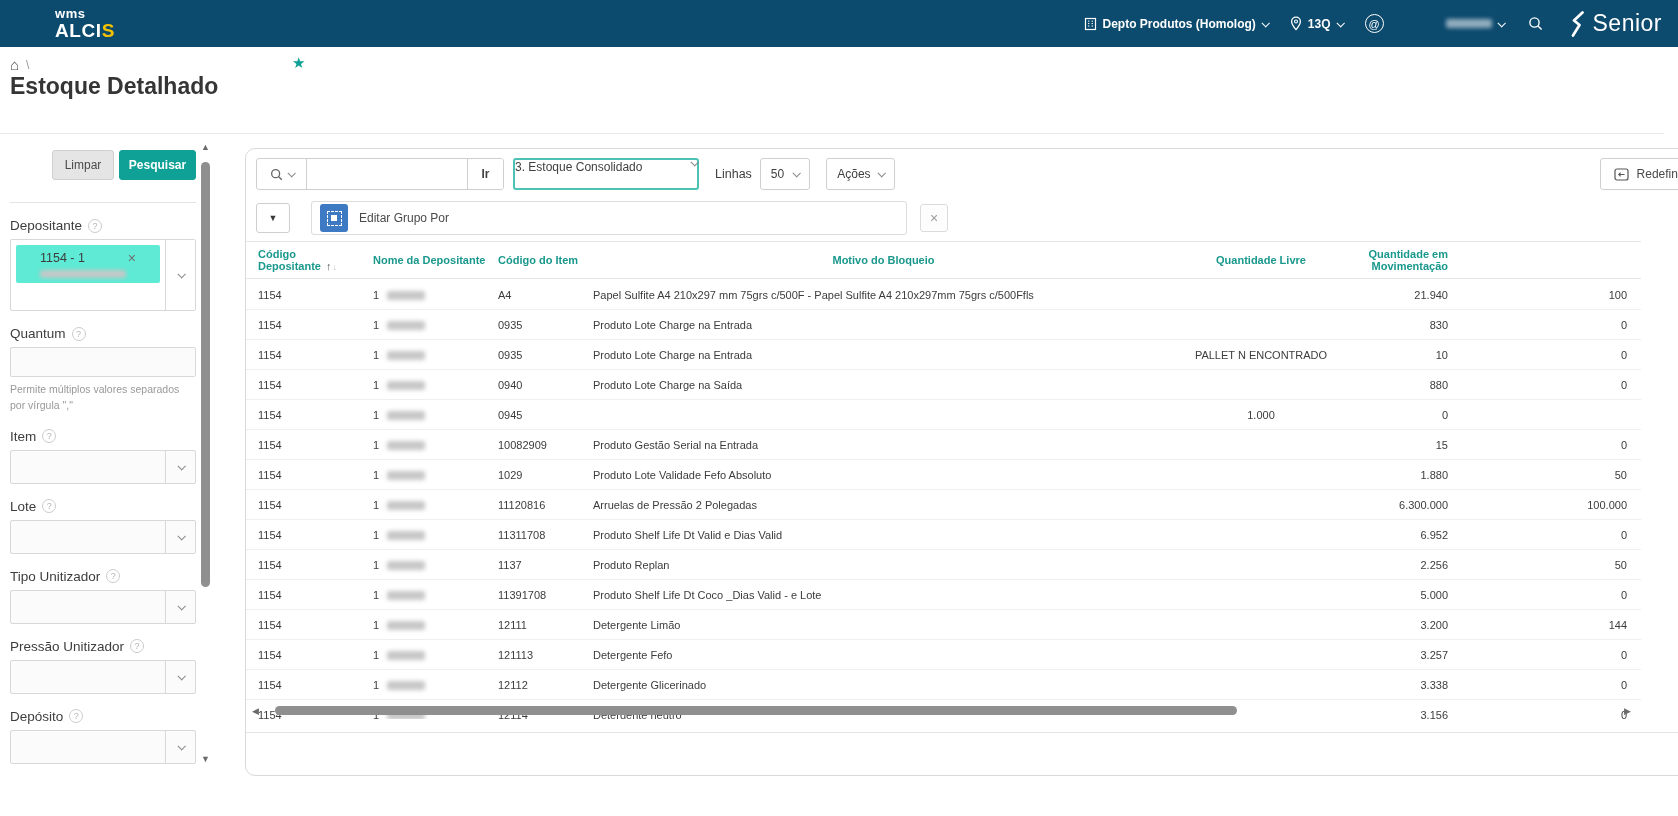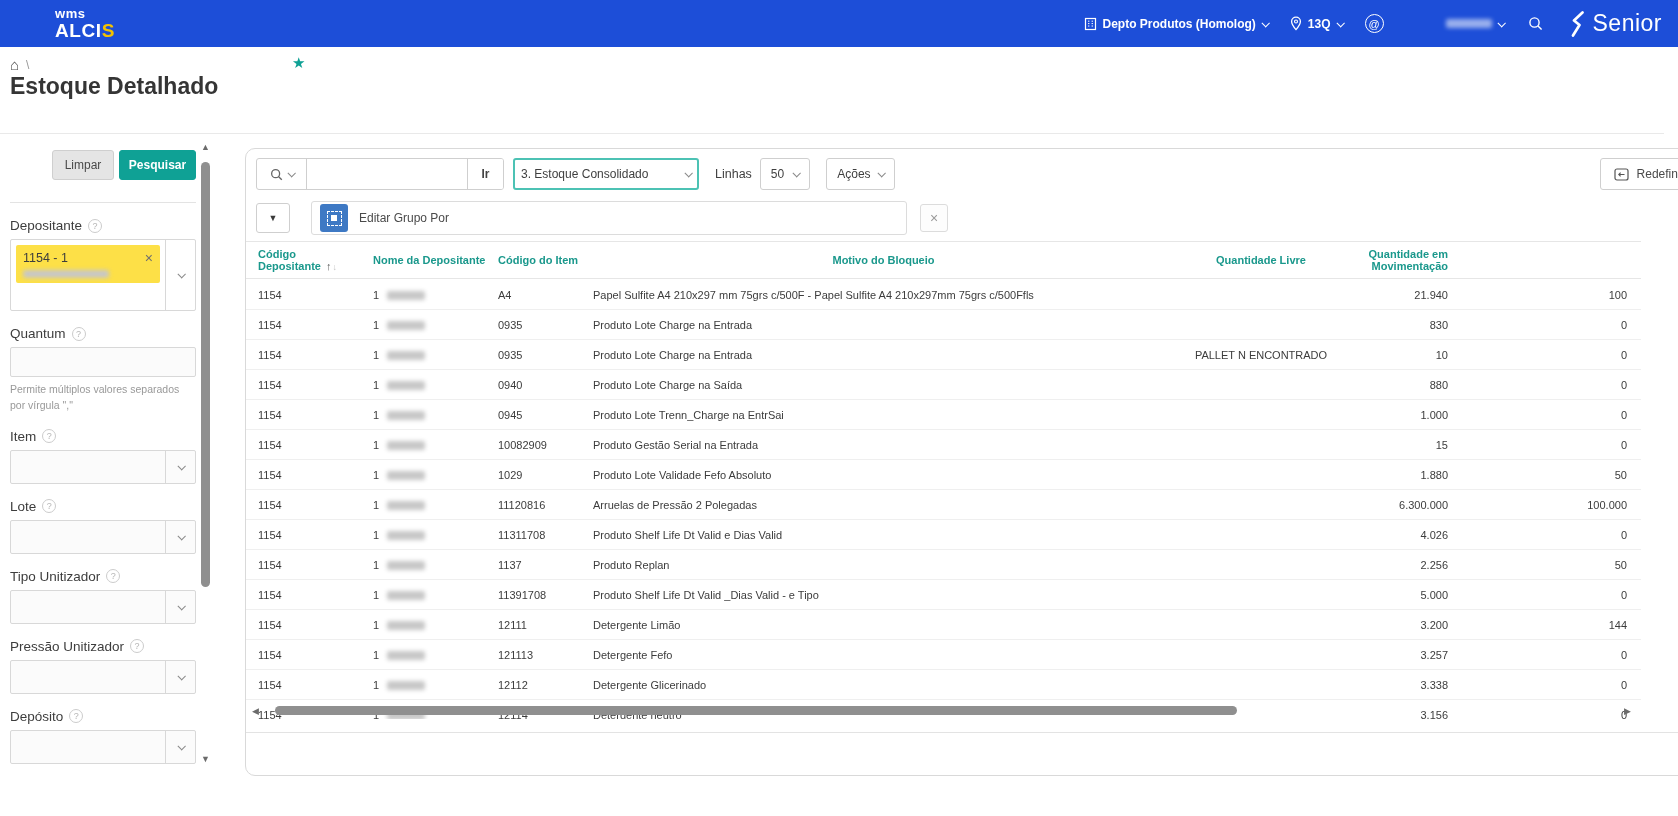--- a/index.html
+++ b/index.html
@@ -1,19 +1,19 @@
 <!DOCTYPE html>
 <html><head>
 <meta charset="utf-8">
 <style>
   *{box-sizing:border-box;margin:0;padding:0}
   html,body{width:1678px;height:816px;overflow:hidden;background:#fff;
     font-family:"Liberation Sans",sans-serif;color:#3c3c3c}
   
-  .topbar{position:absolute;left:0;top:0;width:1678px;height:47px;background:#1d4ed8;
+  .topbar{position:absolute;left:0;top:0;width:1678px;height:47px;background:#0c4a6e;
     display:flex;align-items:center;color:#fff}
   .logo{margin-left:55px;line-height:1;cursor:default}
   .logo .wms{font-size:13px;font-weight:700;letter-spacing:.6px;display:block}
   .logo .row2{font-size:19px;font-weight:700;letter-spacing:.6px;display:block;margin-top:1px}
   .logo .s{color:#f3c200}
   .tb-right{margin-left:auto;display:flex;align-items:center;margin-right:16px}
   .tb-item{display:flex;align-items:center;gap:6px;font-size:12px;font-weight:600;cursor:pointer}
   .chev{width:6px;height:6px;border-right:1.4px solid currentColor;border-bottom:1.4px solid currentColor;
     display:inline-block;transform:rotate(45deg) translateY(-1px)}
   .chev.gray{color:#8a8a8a}
@@ -44,21 +44,21 @@
   .help{width:14px;height:14px;border:1px solid #ccc;border-radius:50%;color:#b5b5b5;font-size:9px;
     display:inline-flex;align-items:center;justify-content:center;cursor:pointer;flex:none}
   .fsel{display:flex;border:1px solid #d8d8d8;background:#fbfbfb;height:34px;border-radius:2px;
     margin-top:6px;cursor:pointer}
   .fsel .val{flex:1}
   .fsel .dd{width:30px;border-left:1px solid #d8d8d8;display:flex;align-items:center;
     justify-content:center;color:#8a8a8a}
   .multi{height:72px;border:1px solid #d8d8d8;background:#fff;border-radius:2px;margin-top:6px;
     display:flex}
   .multi .chiparea{flex:1;padding:5px}
-  .chip{background:#fde047;border-radius:2px;padding:5px 7px;font-size:12.5px;color:#3d3d3d;
+  .chip{background:#5eead4;border-radius:2px;padding:5px 24px;font-size:12.5px;color:#3d3d3d;
     display:flex;flex-wrap:wrap;align-items:center;gap:4px 8px;cursor:default}
   .chip .x{margin-left:auto;color:#6f6f6f;font-size:14px;cursor:pointer}
   .chip .sm2{width:86px;height:8px}
   .multi .dd{width:30px;border-left:1px solid #d8d8d8;display:flex;align-items:center;
     justify-content:center;color:#8a8a8a;cursor:pointer}
   .finput{height:30px;border:1px solid #d8d8d8;background:#fbfbfb;border-radius:2px;margin-top:6px;
     width:100%;font-family:inherit;font-size:12px;padding:0 8px}
   .helper{font-size:10.5px;color:#999;line-height:1.5;margin-top:5px}
   
   .sscroll{position:absolute;right:2px;top:2px;width:13px;height:622px}
@@ -72,21 +72,21 @@
     border-radius:10px;background:#fff}
   .tb1{position:absolute;top:8px;left:10px;right:12px;height:34px;display:flex;align-items:center}
   .sgroup{display:flex;height:32px;border:1px solid #cfcfcf;border-radius:3px;background:#fff;
     overflow:hidden}
   .sbtn{width:50px;display:flex;align-items:center;justify-content:center;gap:5px;
     border-right:1px solid #cfcfcf;color:#666;cursor:pointer}
   .sinput{width:160px;border:none;outline:none;font-family:inherit;font-size:12px;padding:0 8px}
   .gobtn{width:36px;border-left:1px solid #cfcfcf;background:#fff;font-size:12px;font-weight:700;
     color:#444;display:flex;align-items:center;justify-content:center;cursor:pointer}
   .report{width:186px;height:32px;border:2px solid #4cc2b4;border-radius:3px;display:flex;
-    align-items:center;padding:0 6px;font-size:12px;color:#3f3f3f;margin-left:9px;cursor:pointer}
+    padding:0 0;font-size:12px;color:#3f3f3f;margin-left:9px;cursor:pointer}
   .report .chev{margin-left:auto;color:#8a8a8a}
   .lbl{margin-left:16px;font-size:12.5px;color:#3f3f3f}
   .mini-sel{margin-left:8px;height:32px;border:1px solid #cfcfcf;border-radius:3px;display:flex;
     align-items:center;padding:0 10px;gap:9px;font-size:12px;color:#3f3f3f;background:#fff;
     cursor:pointer}
   .mini-sel.acoes{margin-left:16px;gap:7px}
   .tb1-right{margin-left:auto;display:flex;gap:8px}
   .redef{height:32px;border:1px solid #cfcfcf;background:#fff;border-radius:3px;display:flex;
     align-items:center;gap:8px;padding:0 13px;font-size:12px;color:#4a4a4a;cursor:pointer}
   .mirror{height:32px;background:#0c4a6e;border:1px solid #0fa195;color:#fff;border-radius:3px;
@@ -387,21 +387,20 @@
         <div>0940</div>
         <div>Produto Lote Charge na Saída</div>
         <div></div>
         <div>880</div>
         <div>0</div>
       </div>
       <div class="trow cols">
         <div>1154</div>
         <div><span>1</span><span class="smudge" style="margin-left: 8px;"></span></div>
         <div>0945</div>
-        <div>Produto Lote Trenn_Charge na EntrSai</div>
         <div></div>
         <div>1.000</div>
         <div>0</div>
       </div>
       <div class="trow cols">
         <div>1154</div>
         <div><span>1</span><span class="smudge" style="margin-left: 8px;"></span></div>
         <div>10082909</div>
         <div>Produto Gestão Serial na Entrada</div>
         <div></div>
@@ -425,37 +424,37 @@
         <div></div>
         <div>6.300.000</div>
         <div>100.000</div>
       </div>
       <div class="trow cols">
         <div>1154</div>
         <div><span>1</span><span class="smudge" style="margin-left: 8px;"></span></div>
         <div>11311708</div>
         <div>Produto Shelf Life Dt Valid e Dias Valid</div>
         <div></div>
-        <div>4.026</div>
+        <div>6.952</div>
         <div>0</div>
       </div>
       <div class="trow cols">
         <div>1154</div>
         <div><span>1</span><span class="smudge" style="margin-left: 8px;"></span></div>
         <div>1137</div>
         <div>Produto Replan</div>
         <div></div>
         <div>2.256</div>
         <div>50</div>
       </div>
       <div class="trow cols">
         <div>1154</div>
         <div><span>1</span><span class="smudge" style="margin-left: 8px;"></span></div>
         <div>11391708</div>
-        <div>Produto Shelf Life Dt Valid _Dias Valid - e Tipo</div>
+        <div>Produto Shelf Life Dt Coco _Dias Valid - e Lote</div>
         <div></div>
         <div>5.000</div>
         <div>0</div>
       </div>
       <div class="trow cols">
         <div>1154</div>
         <div><span>1</span><span class="smudge" style="margin-left: 8px;"></span></div>
         <div>12111</div>
         <div>Detergente Limão</div>
         <div></div>

